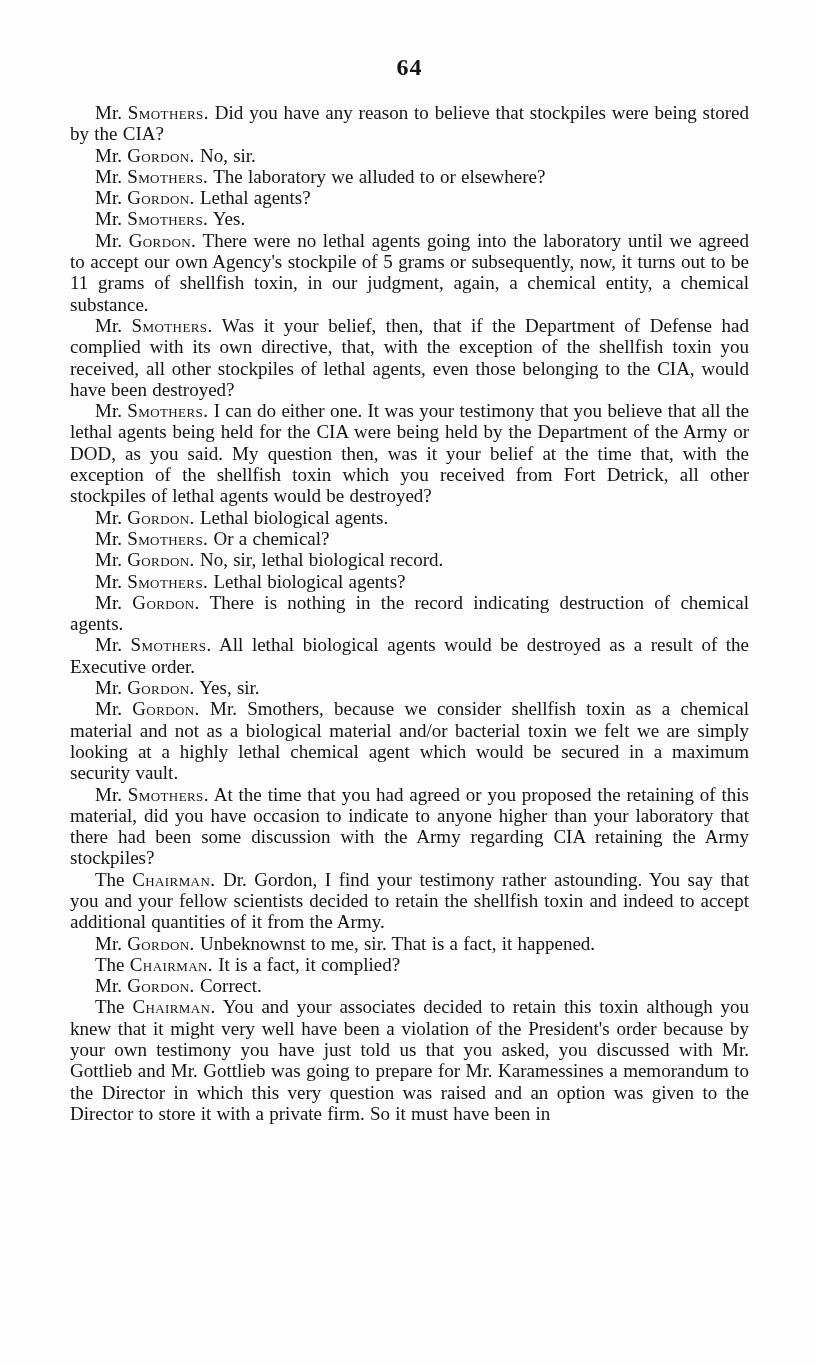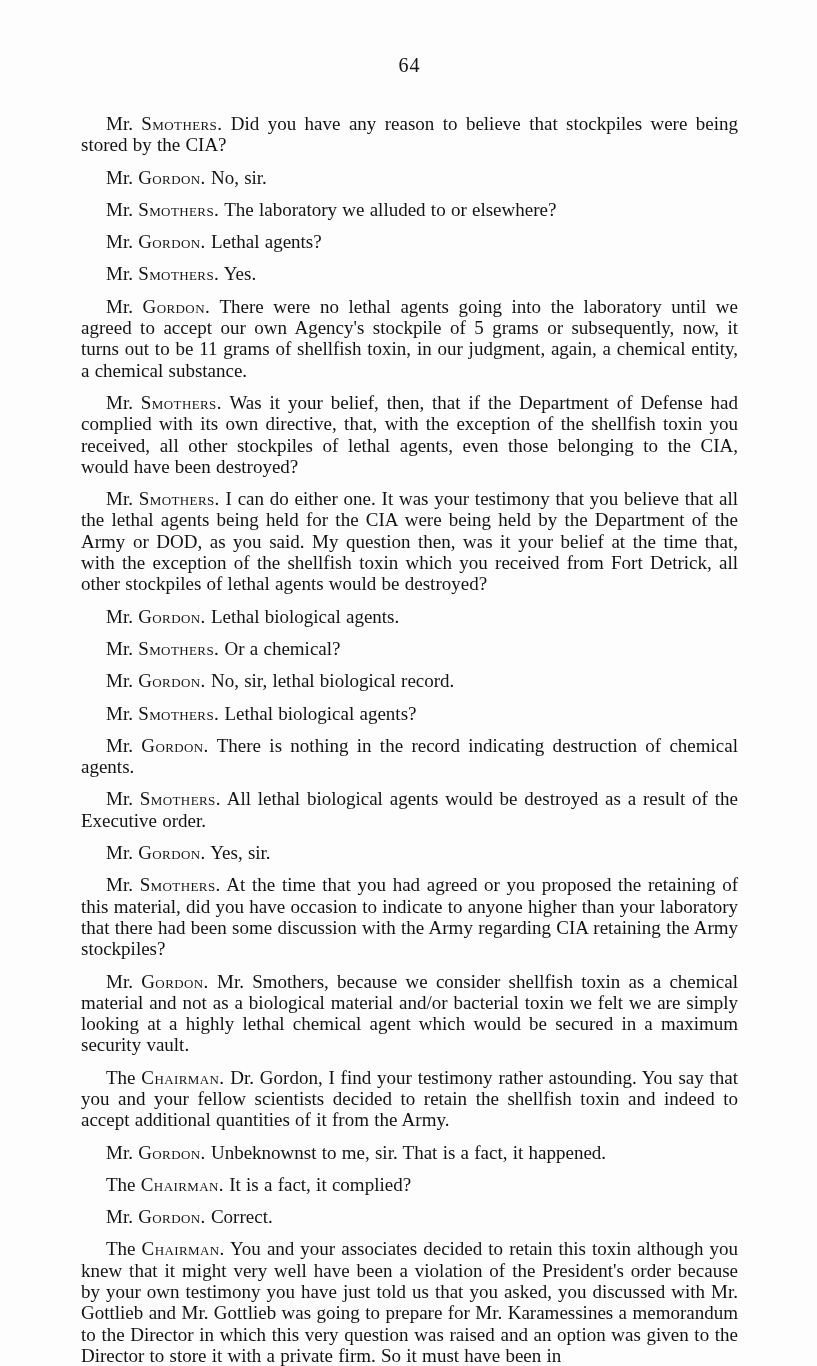--- a/index.html
+++ b/index.html
@@ -15,35 +15,35 @@
     overflow: hidden;
     font-family: "Liberation Serif", serif;
     color: #131313;
   }
   .page-number {
     position: absolute;
     top: 54px;
     left: 70px;
     width: 679px;
     text-align: center;
-    font-size: 20px;
-    font-weight: 400;
+    font-size: 24px;
+    font-weight: 700;
     letter-spacing: 1px;
   }
   .text-block {
     position: absolute;
     top: 102px;
     left: 70px;
     width: 679px;
     font-size: 19px;
     line-height: 21.3px;
     text-align: justify;
   }
   .para {
-    margin: 11px;
+    margin: 0;
     text-indent: 25px;
     word-spacing: 0.5px;
   }
   .speaker {
     white-space: nowrap;
   }
   .sc {
     font-variant: small-caps;
     letter-spacing: 0.4px;
   }
@@ -62,21 +62,21 @@
       <p class="para"><span class="speaker"><span>Mr.</span> <span class="sc">Gordon.</span></span> <span>There were no lethal agents going into the laboratory until we agreed to accept our own Agency's stockpile of 5 grams or subsequently, now, it turns out to be 11 grams of shellfish toxin, in our judgment, again, a chemical entity, a chemical substance.</span></p>
       <p class="para"><span class="speaker"><span>Mr.</span> <span class="sc">Smothers.</span></span> <span>Was it your belief, then, that if the Department of Defense had complied with its own directive, that, with the exception of the shellfish toxin you received, all other stockpiles of lethal agents, even those belonging to the CIA, would have been destroyed?</span></p>
       <p class="para"><span class="speaker"><span>Mr.</span> <span class="sc">Smothers.</span></span> <span>I can do either one. It was your testimony that you believe that all the lethal agents being held for the CIA were being held by the Department of the Army or DOD, as you said. My question then, was it your belief at the time that, with the exception of the shellfish toxin which you received from Fort Detrick, all other stockpiles of lethal agents would be destroyed?</span></p>
       <p class="para"><span class="speaker"><span>Mr.</span> <span class="sc">Gordon.</span></span> <span>Lethal biological agents.</span></p>
       <p class="para"><span class="speaker"><span>Mr.</span> <span class="sc">Smothers.</span></span> <span>Or a chemical?</span></p>
       <p class="para"><span class="speaker"><span>Mr.</span> <span class="sc">Gordon.</span></span> <span>No, sir, lethal biological record.</span></p>
       <p class="para"><span class="speaker"><span>Mr.</span> <span class="sc">Smothers.</span></span> <span>Lethal biological agents?</span></p>
       <p class="para"><span class="speaker"><span>Mr.</span> <span class="sc">Gordon.</span></span> <span>There is nothing in the record indicating destruction of chemical agents.</span></p>
       <p class="para"><span class="speaker"><span>Mr.</span> <span class="sc">Smothers.</span></span> <span>All lethal biological agents would be destroyed as a result of the Executive order.</span></p>
       <p class="para"><span class="speaker"><span>Mr.</span> <span class="sc">Gordon.</span></span> <span>Yes, sir.</span></p>
+      <p class="para"><span class="speaker"><span>Mr.</span> <span class="sc">Gordon.</span></span> <span>Mr. Smothers, because we consider shellfish toxin as a chemical material and not as a biological material and/or bacterial toxin we felt we are simply looking at a highly lethal chemical agent which would be secured in a maximum security vault.</span></p>
       <p class="para"><span class="speaker"><span>Mr.</span> <span class="sc">Smothers.</span></span> <span>At the time that you had agreed or you proposed the retaining of this material, did you have occasion to indicate to anyone higher than your laboratory that there had been some discussion with the Army regarding CIA retaining the Army stockpiles?</span></p>
-      <p class="para"><span class="speaker"><span>Mr.</span> <span class="sc">Gordon.</span></span> <span>Mr. Smothers, because we consider shellfish toxin as a chemical material and not as a biological material and/or bacterial toxin we felt we are simply looking at a highly lethal chemical agent which would be secured in a maximum security vault.</span></p>
       <p class="para"><span class="speaker"><span>The</span> <span class="sc">Chairman.</span></span> <span>Dr. Gordon, I find your testimony rather astounding. You say that you and your fellow scientists decided to retain the shellfish toxin and indeed to accept additional quantities of it from the Army.</span></p>
       <p class="para"><span class="speaker"><span>Mr.</span> <span class="sc">Gordon.</span></span> <span>Unbeknownst to me, sir. That is a fact, it happened.</span></p>
       <p class="para"><span class="speaker"><span>The</span> <span class="sc">Chairman.</span></span> <span>It is a fact, it complied?</span></p>
       <p class="para"><span class="speaker"><span>Mr.</span> <span class="sc">Gordon.</span></span> <span>Correct.</span></p>
       <p class="para"><span class="speaker"><span>The</span> <span class="sc">Chairman.</span></span> <span>You and your associates decided to retain this toxin although you knew that it might very well have been a violation of the President's order because by your own testimony you have just told us that you asked, you discussed with Mr. Gottlieb and Mr. Gottlieb was going to prepare for Mr. Karamessines a memorandum to the Director in which this very question was raised and an option was given to the Director to store it with a private firm. So it must have been in</span></p>
     </div>
 </div>
 
 </body></html>

